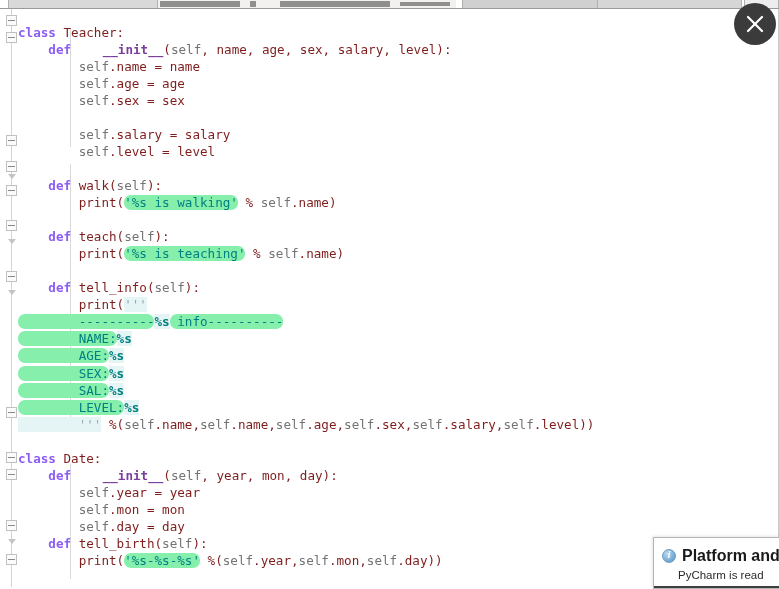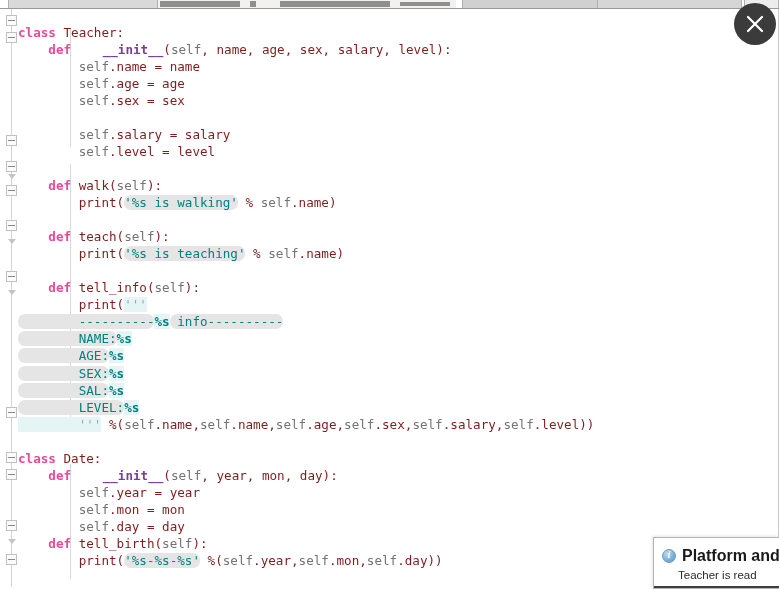--- a/index.html
+++ b/index.html
@@ -126,24 +126,24 @@
   .ln { display: block; height: 17.05px; }
 
   
   .guide {
     position: absolute;
     width: 1px;
     background: #d9d9d9;
   }
 
   
-  .kw   { color: #ec4899; font-weight: bold; }
+  .kw   { color: #8b5cf6; font-weight: bold; }
   .fn   { color: #7a3e9d; font-weight: bold; margin-left: 24px; }
   .self { color: #737373; }
-  .str  { color: #008080; background: #e5e5e5; border-radius: 7px; }
+  .str  { color: #008080; background: #86efac; border-radius: 7px; }
   .strb { color: #008080; background: #e5f5f5; font-weight: bold; }
   .plain{ color: #7f1d1d; }
   .q    { color: #9aa8b8; background: #e5f5f5; }
 
   
   #close-btn {
     position: absolute;
     left: 734px;
     top: 3px;
     width: 42px;
@@ -327,17 +327,17 @@
     <line x1="3" y1="3" x2="17" y2="17" stroke="#ffffff" stroke-width="2.2" stroke-linecap="round"></line>
     <line x1="17" y1="3" x2="3" y2="17" stroke="#ffffff" stroke-width="2.2" stroke-linecap="round"></line>
   </svg>
 </div>
 
 <div id="notif">
   <div id="notif-row">
     <span id="notif-icon"></span>
     <span id="notif-title">Platform and Pl</span>
   </div>
-  <div id="notif-body">Teacher is read</div>
+  <div id="notif-body">PyCharm is read</div>
   <div id="notif-bottom-rule"></div>
 </div>
 
 <div id="bottom-strip"></div>
 
 </body></html>

